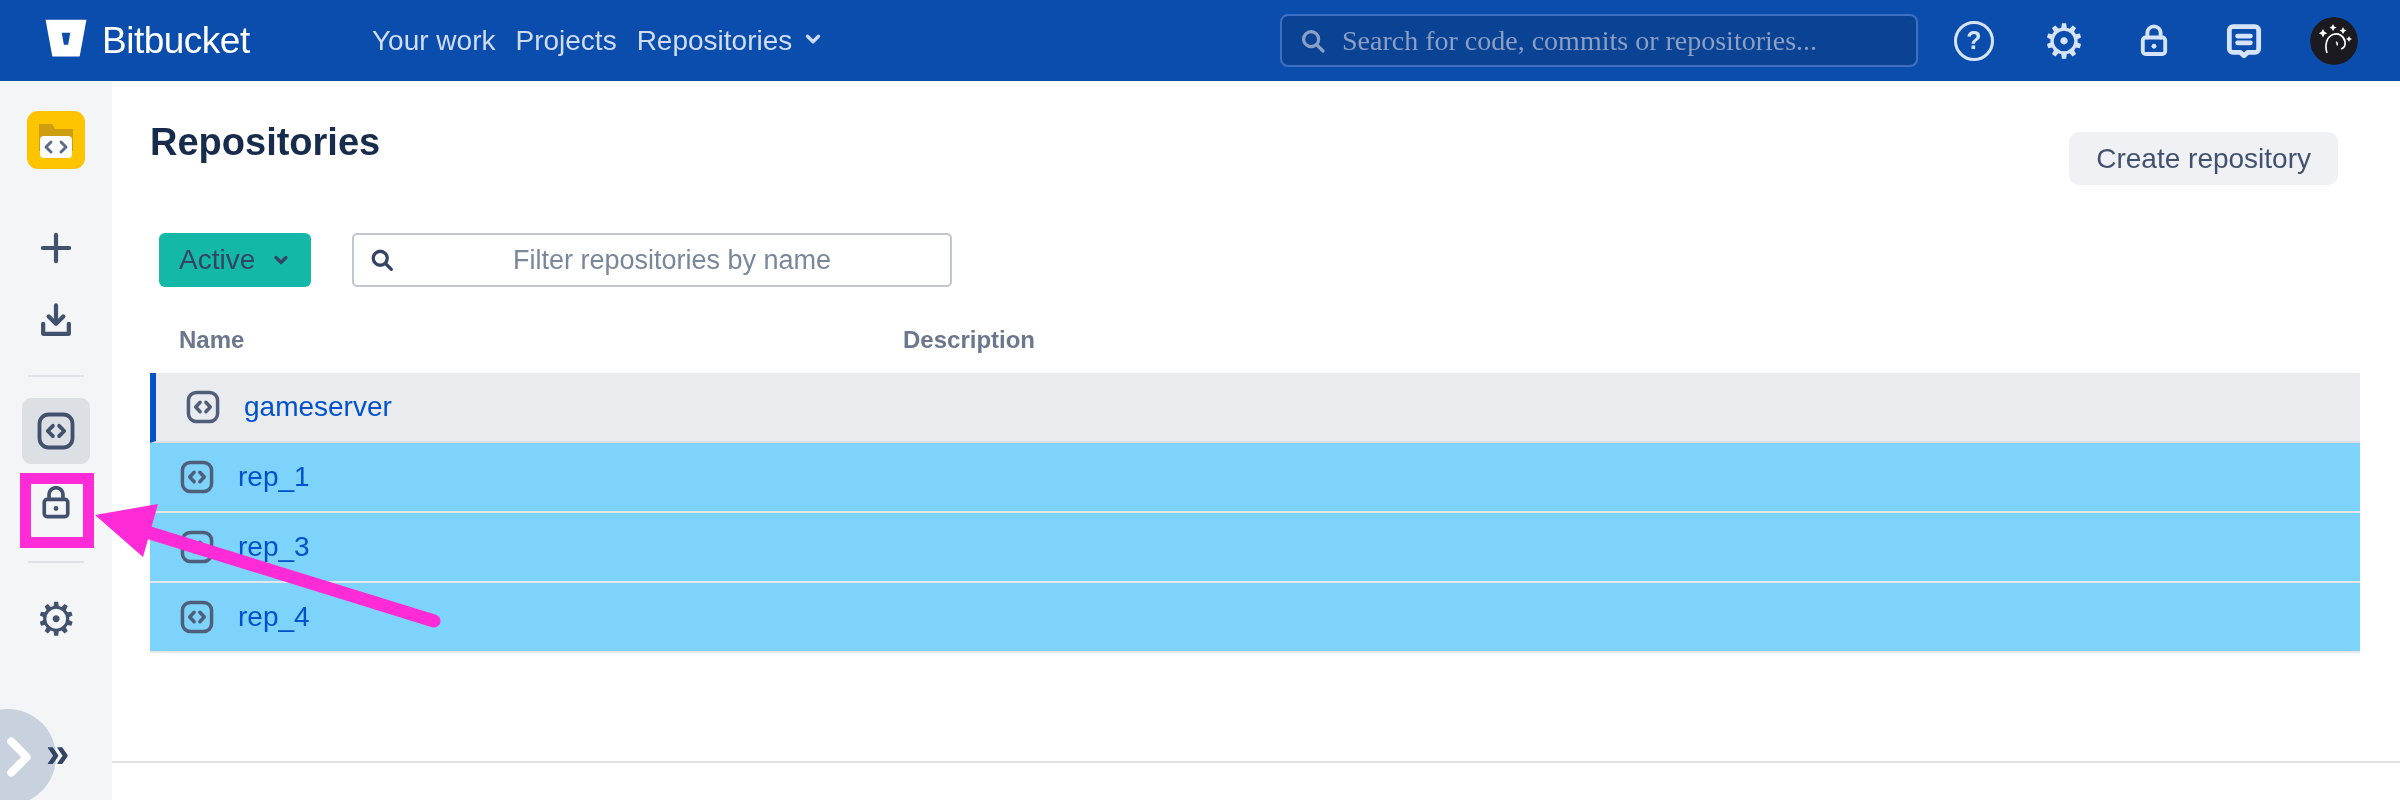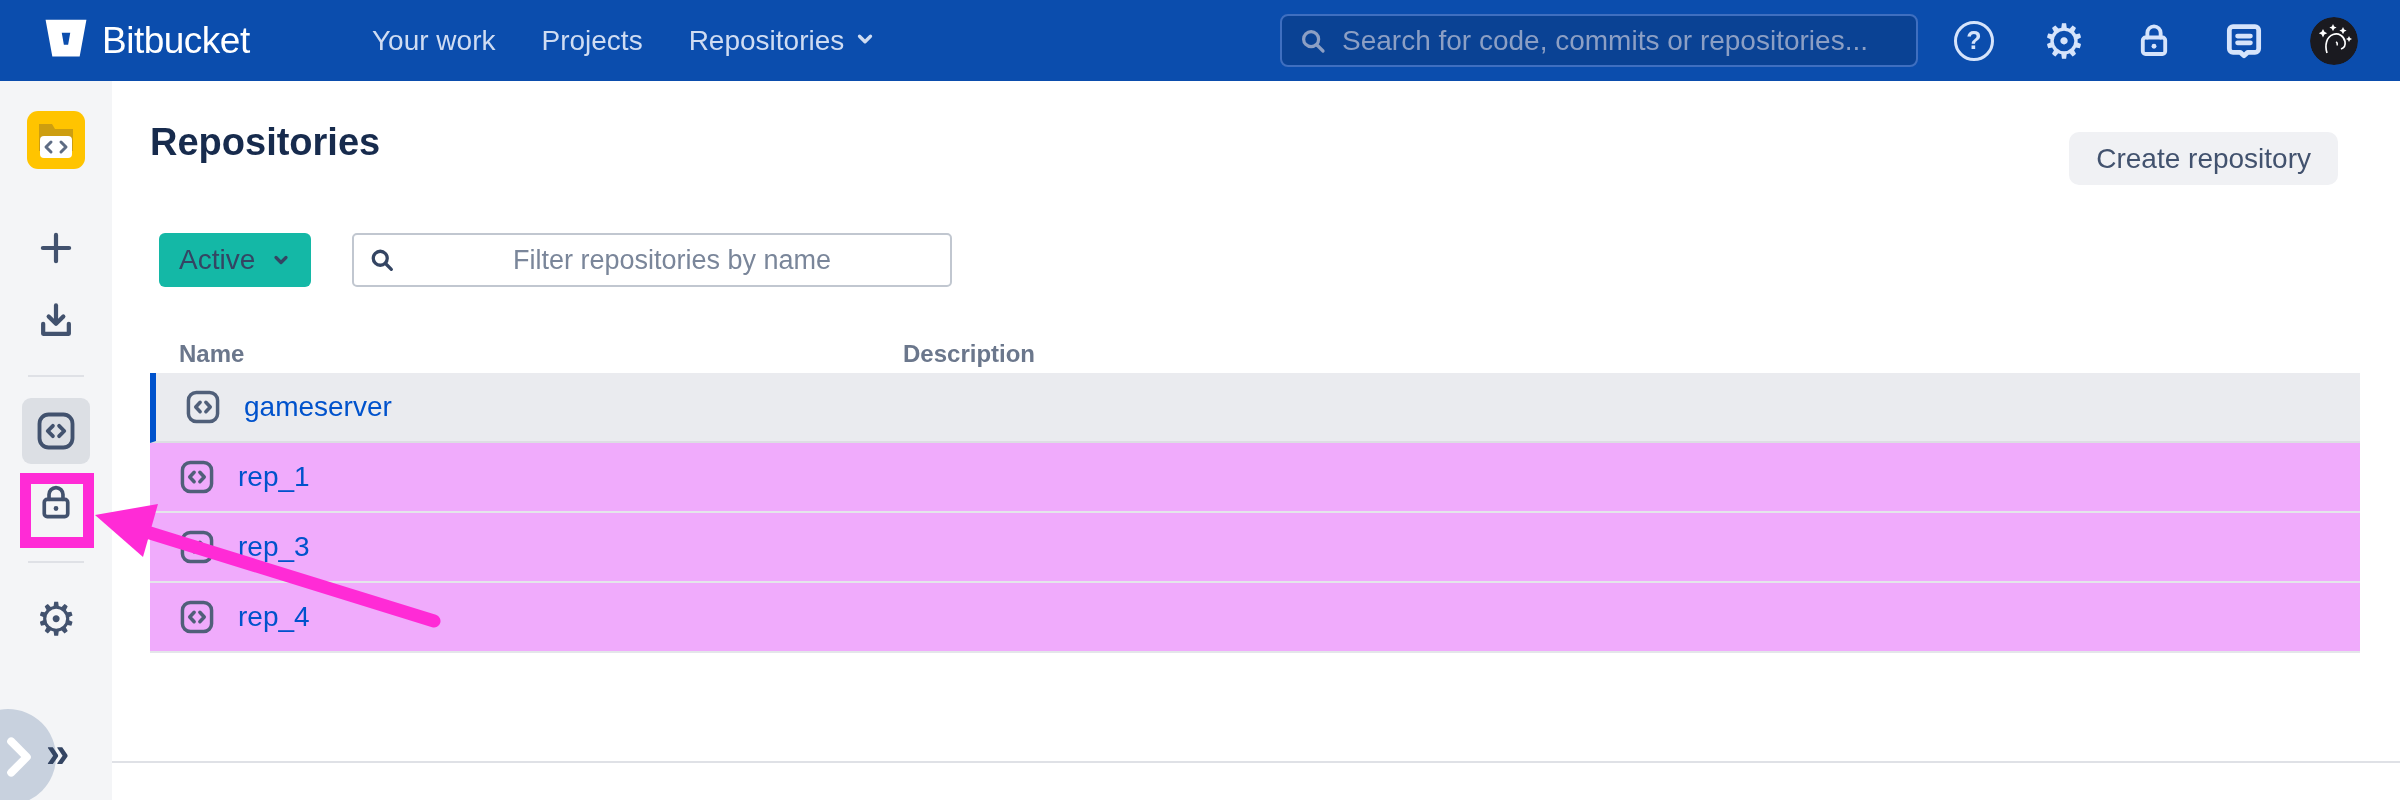--- a/index.html
+++ b/index.html
@@ -7,28 +7,28 @@
               font-family:"Liberation Sans", sans-serif; }
   .app { position:relative; width:2400px; height:772px; }
 
   
   .topnav { position:absolute; left:0; top:0; width:2400px; height:81px;
             background:#0B4DAD; }
   .brand { position:absolute; left:44px; top:0; height:81px; display:flex;
            align-items:center; gap:14px; cursor:pointer; }
   .brand-word { color:#fff; font-size:37px; font-weight:500; letter-spacing:-0.5px; }
   .nav-links { position:absolute; left:372px; top:0; height:81px; display:flex;
-               align-items:center; gap:46px; }
+               align-items:center; gap:20px; }
   .nav-link { color:#CFDCF2; font-size:28px; display:flex; align-items:center;
               gap:10px; cursor:pointer; white-space:nowrap; }
   .nav-search { position:absolute; left:1280px; top:14px; width:638px; height:53px;
                 background:#0A4294; border:2px solid #3F6FC0; border-radius:8px;
                 display:flex; align-items:center; padding:0 16px; gap:14px; }
   .nav-search input { background:transparent; border:none; outline:none; flex:1;
-                      font-size:28px; color:#c4b5fd; font-family:Liberation Sans, sans-serif; }
+                      font-size:28px; color:#c4b5fd; font-family:Liberation Serif, serif; }
   .nav-search input::placeholder { color:#8C9FC4; opacity:1; }
   .nav-actions { position:absolute; right:42px; top:0; height:81px; display:flex;
                  align-items:center; gap:42px; }
   .nav-iconbtn { display:flex; align-items:center; justify-content:center;
                  width:48px; height:48px; cursor:pointer; }
   .help-bubble { width:40px; height:40px; border:3.5px solid #D6E4FB; border-radius:50%;
                  color:#D6E4FB; font-size:25px; font-weight:bold; display:flex;
                  align-items:center; justify-content:center; }
   .gear-glyph { font-size:48px; color:#D6E4FB; line-height:1;
                 font-family:"DejaVu Sans", sans-serif; }
@@ -64,27 +64,27 @@
   .status-dd { position:absolute; left:47px; top:152px; height:54px;
                background:#14b8a6; border:none; border-radius:6px; padding:0 20px;
                display:flex; align-items:center; gap:16px; font-size:28px;
                color:#344563; font-weight:500; font-family:inherit; cursor:pointer; }
   .filter-box { position:absolute; left:240px; top:152px; width:600px; height:54px;
                 border:2px solid #C1C7D0; border-radius:5px; display:flex;
                 align-items:center; padding:0 14px; gap:12px; background:#fff; }
   .filter-box input { border:none; outline:none; flex:1; font-size:27px;
                       color:#172B4D; font-family:inherit;text-align:center; }
   .filter-box input::placeholder { color:#7A869A; opacity:1; }
-  .col-head { position:absolute; top:259px; font-size:24px; font-weight:700;
+  .col-head { position:absolute; top:245px; font-size:24px; font-weight:700;
               color:#6B778C; }
   .col-name { left:67px; }
   .col-desc { left:791px; }
   .repo-table { position:absolute; left:38px; top:292px; width:2210px; }
   .repo-row { height:70px; display:flex; align-items:center; padding-left:28px;
-              border-bottom:2px solid #E4E6EA; cursor:pointer; background:#f0abfc; }
+              border-bottom:2px solid #E4E6EA; cursor:pointer; background:#7dd3fc; }
   .repo-row.selected { background:#EAEBEF; border-left:6px solid #0052CC;
                        border-bottom-color:#DCDEE3; }
   .repo-icon { width:38px; height:38px; margin-right:22px; flex:0 0 auto; }
   .repo-name { font-size:28px; color:#0052CC; font-weight:500; }
 
   
   .annotation-layer { position:absolute; left:0; top:0; width:2400px; height:800px;
                       z-index:60; pointer-events:none; }
 </style>
 </head>

